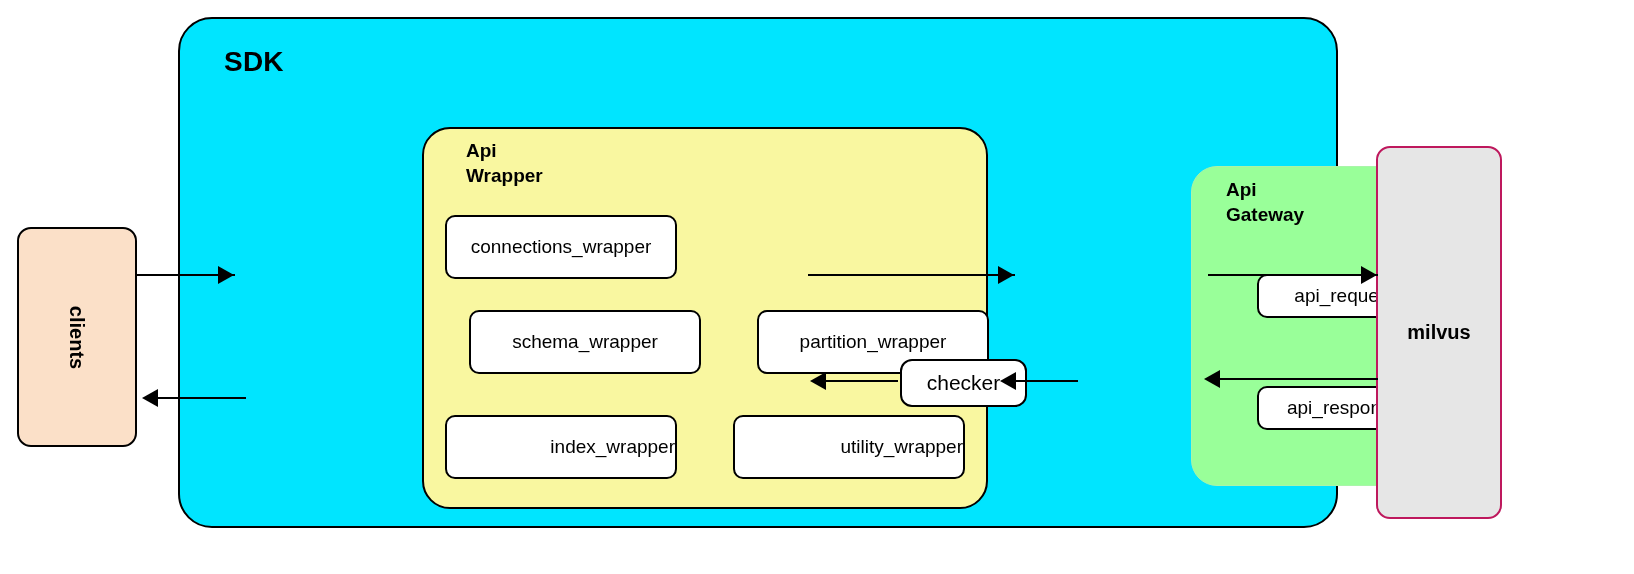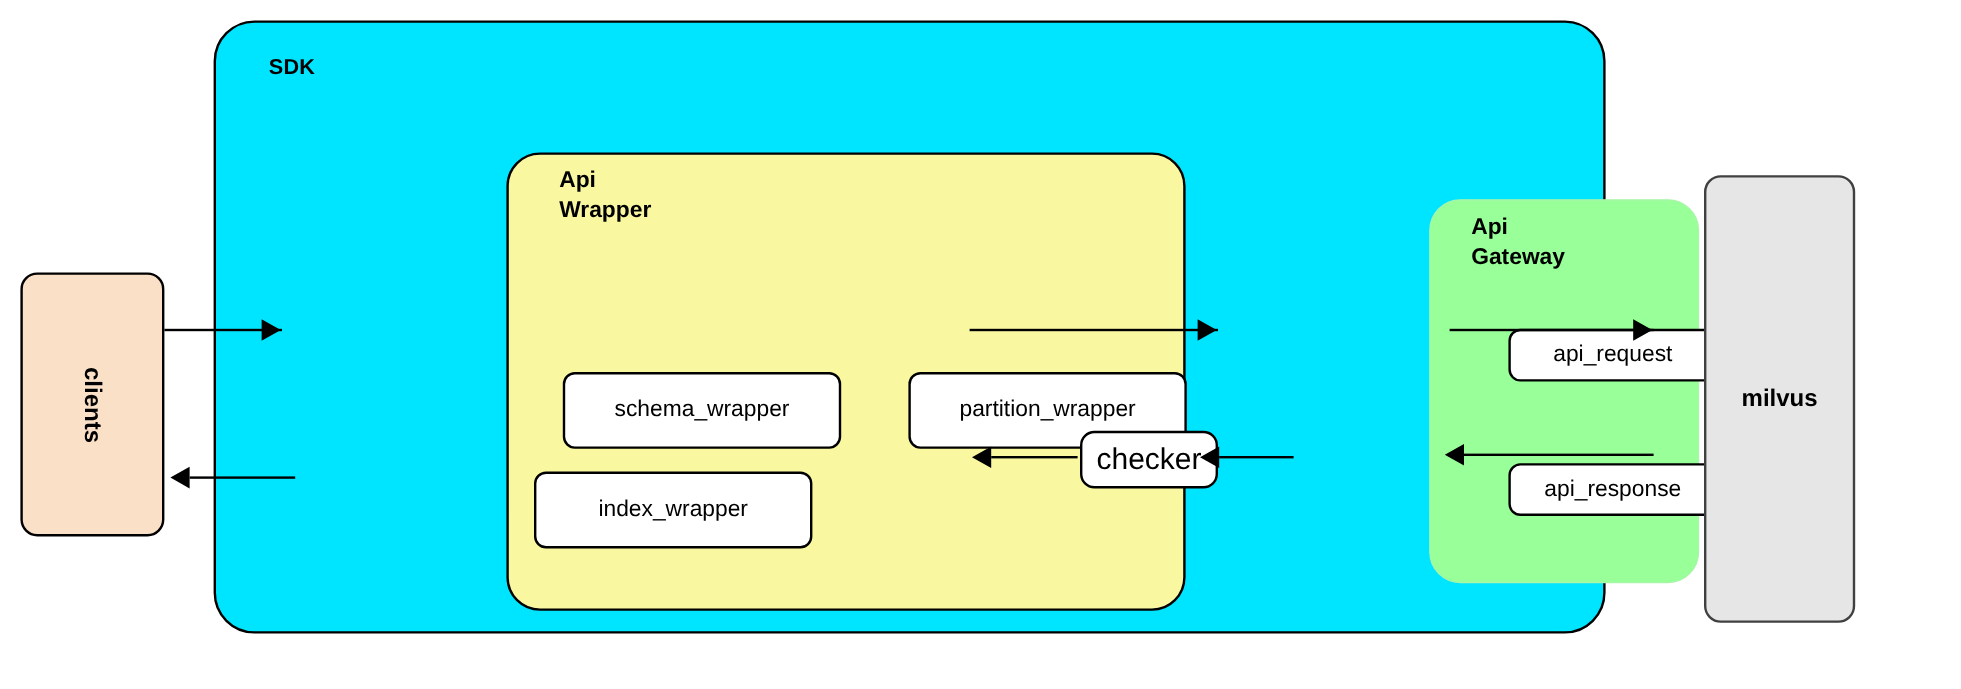--- a/index.html
+++ b/index.html
@@ -35,21 +35,21 @@
     height: 511px;
     background: #00e5ff;
     border: 2px solid #000000;
     border-radius: 34px;
     display: block;
   }
   #sdk-label {
     position: absolute;
     left: 44px;
     top: 27px;
-    font-size: 18px;
+    font-size: 28px;
     font-weight: bold;
     letter-spacing: .2px;
   }
 
   
   #api-wrapper-container {
     left: 242px;
     top: 108px;
     width: 566px;
     height: 382px;
@@ -99,21 +99,21 @@
     font-size: 19px;
     font-weight: normal;
   }
 
   
   .wbox { position: absolute; width: 232px; height: 64px; }
   .wcol-l { left: 21px; }
   .wcol-r { left: 309px; }
   .wrow-1 { top: 86px; }
   .wrow-2 { top: 181px; margin-left: 24px; }
-  .wrow-3 { top: 264px; }
+  .wrow-3 { top: 286px; justify-content: flex-end; }
 
   
   .gbox { position: absolute; left: 65px; width: 174px; height: 44px; }
   .grow-1 { top: 107px; }
   .grow-2 { top: 219px; }
 
   
   #clients-node {
     left: 17px;
     top: 227px;
@@ -128,35 +128,34 @@
     font-weight: bold;
     transform: rotate(90deg);
     white-space: nowrap;
   }
   #milvus-node {
     left: 1376px;
     top: 146px;
     width: 126px;
     height: 373px;
     background: #e6e6e6;
-    border: 2px solid #404040;
+    border: 2px solid #be185d;
     border-radius: 14px;
     font-size: 20px;
     font-weight: bold;
-    margin-left: 44px;
   }
   #checker-node {
     left: 898px;
     top: 357px;
-    width: 115px;
+    width: 127px;
     height: 48px;
     background: #ffffff;
     border: 2px solid #000000;
     border-radius: 12px;
-    font-size: 25px;
+    font-size: 21px;
   }
 
   
   .edge {
     position: absolute;
     background: #000000;
     height: 2px;
   }
   .arrowhead {
     position: absolute;
@@ -177,28 +176,34 @@
     <span id="clients-label">clients</span>
   </div>
 
   <div class="node" id="sdk-container">
     <div id="sdk-label">SDK</div>
 
     <div class="node" id="api-wrapper-container">
       <div id="api-wrapper-label">Api
 Wrapper</div>
 
+      <div class="node leafbox wbox wcol-l wrow-1">
+        <span>connections_wrapper</span>
+      </div>
       <div class="node leafbox wbox wcol-l wrow-2">
         <span>schema_wrapper</span>
       </div>
       <div class="node leafbox wbox wcol-r wrow-2">
         <span>partition_wrapper</span>
       </div>
       <div class="node leafbox wbox wcol-l wrow-3">
         <span>index_wrapper</span>
+      </div>
+      <div class="node leafbox wbox wcol-r wrow-3">
+        <span>utility_wrapper</span>
       </div>
     </div>
 
     <div class="node" id="checker-node" style="left:720px; top:340px;">
       <span>checker</span>
     </div>
 
     <div class="node" id="api-gateway-container">
       <div id="api-gateway-label">Api
 Gateway</div>

